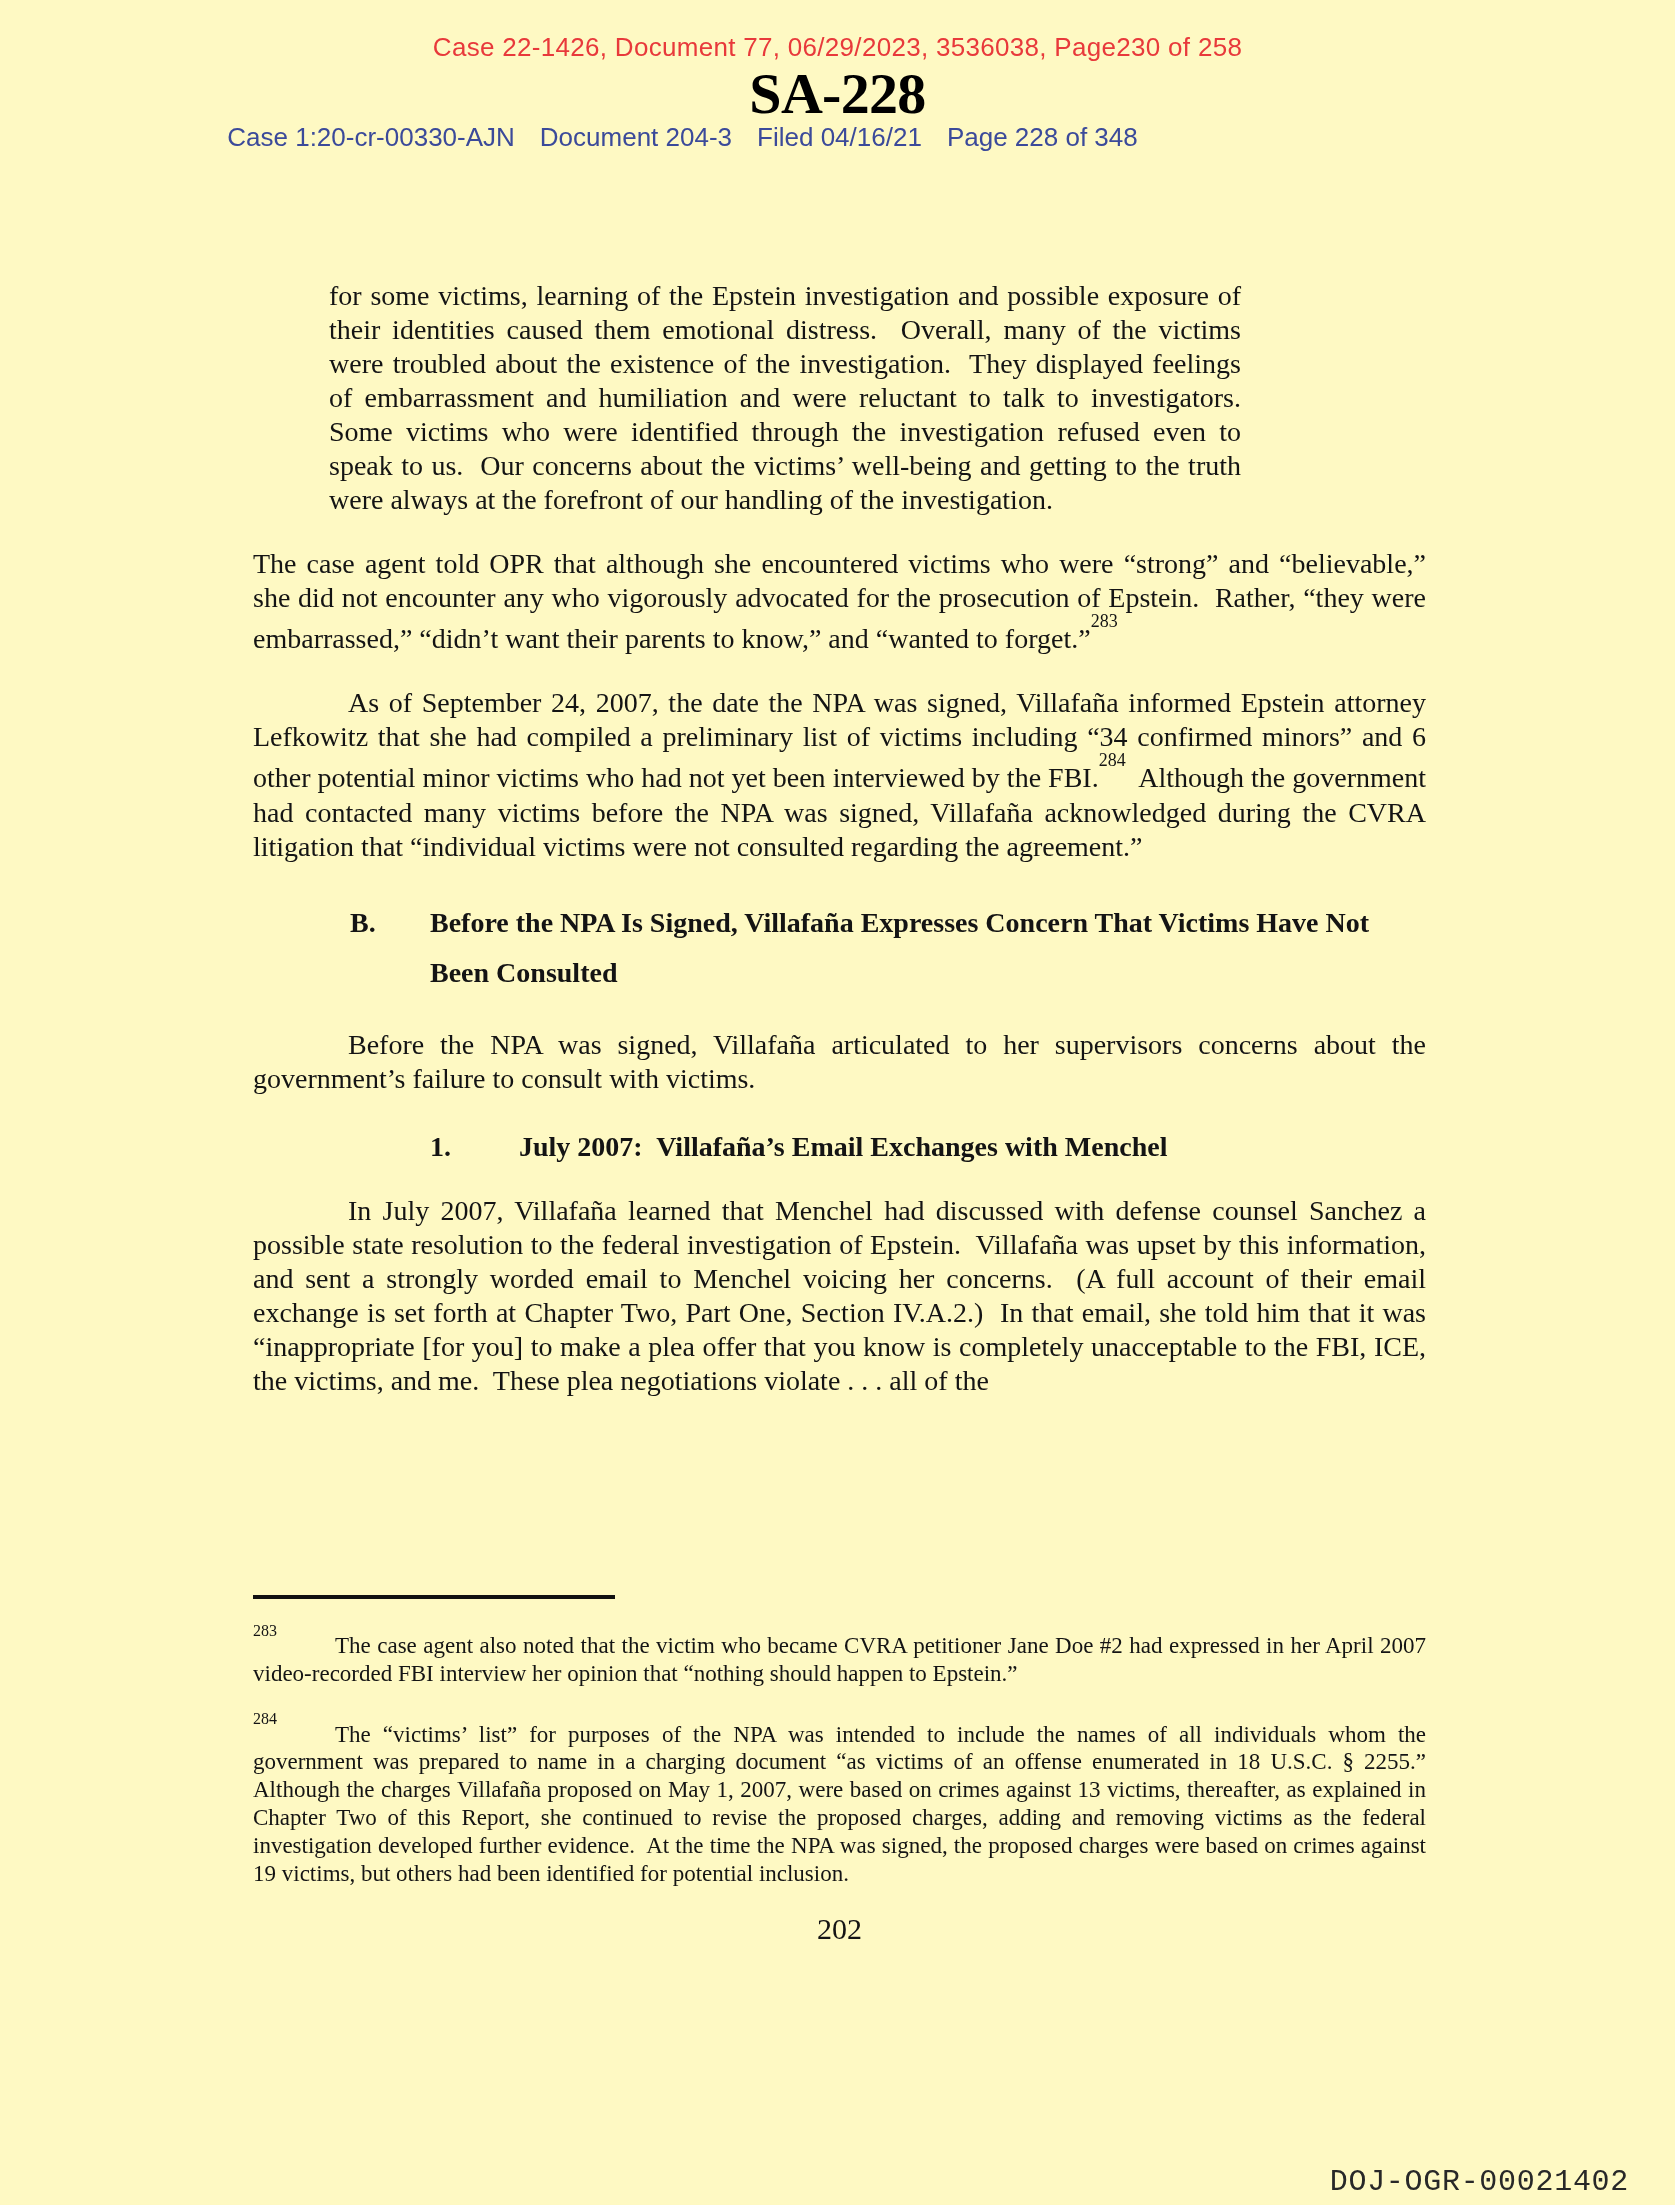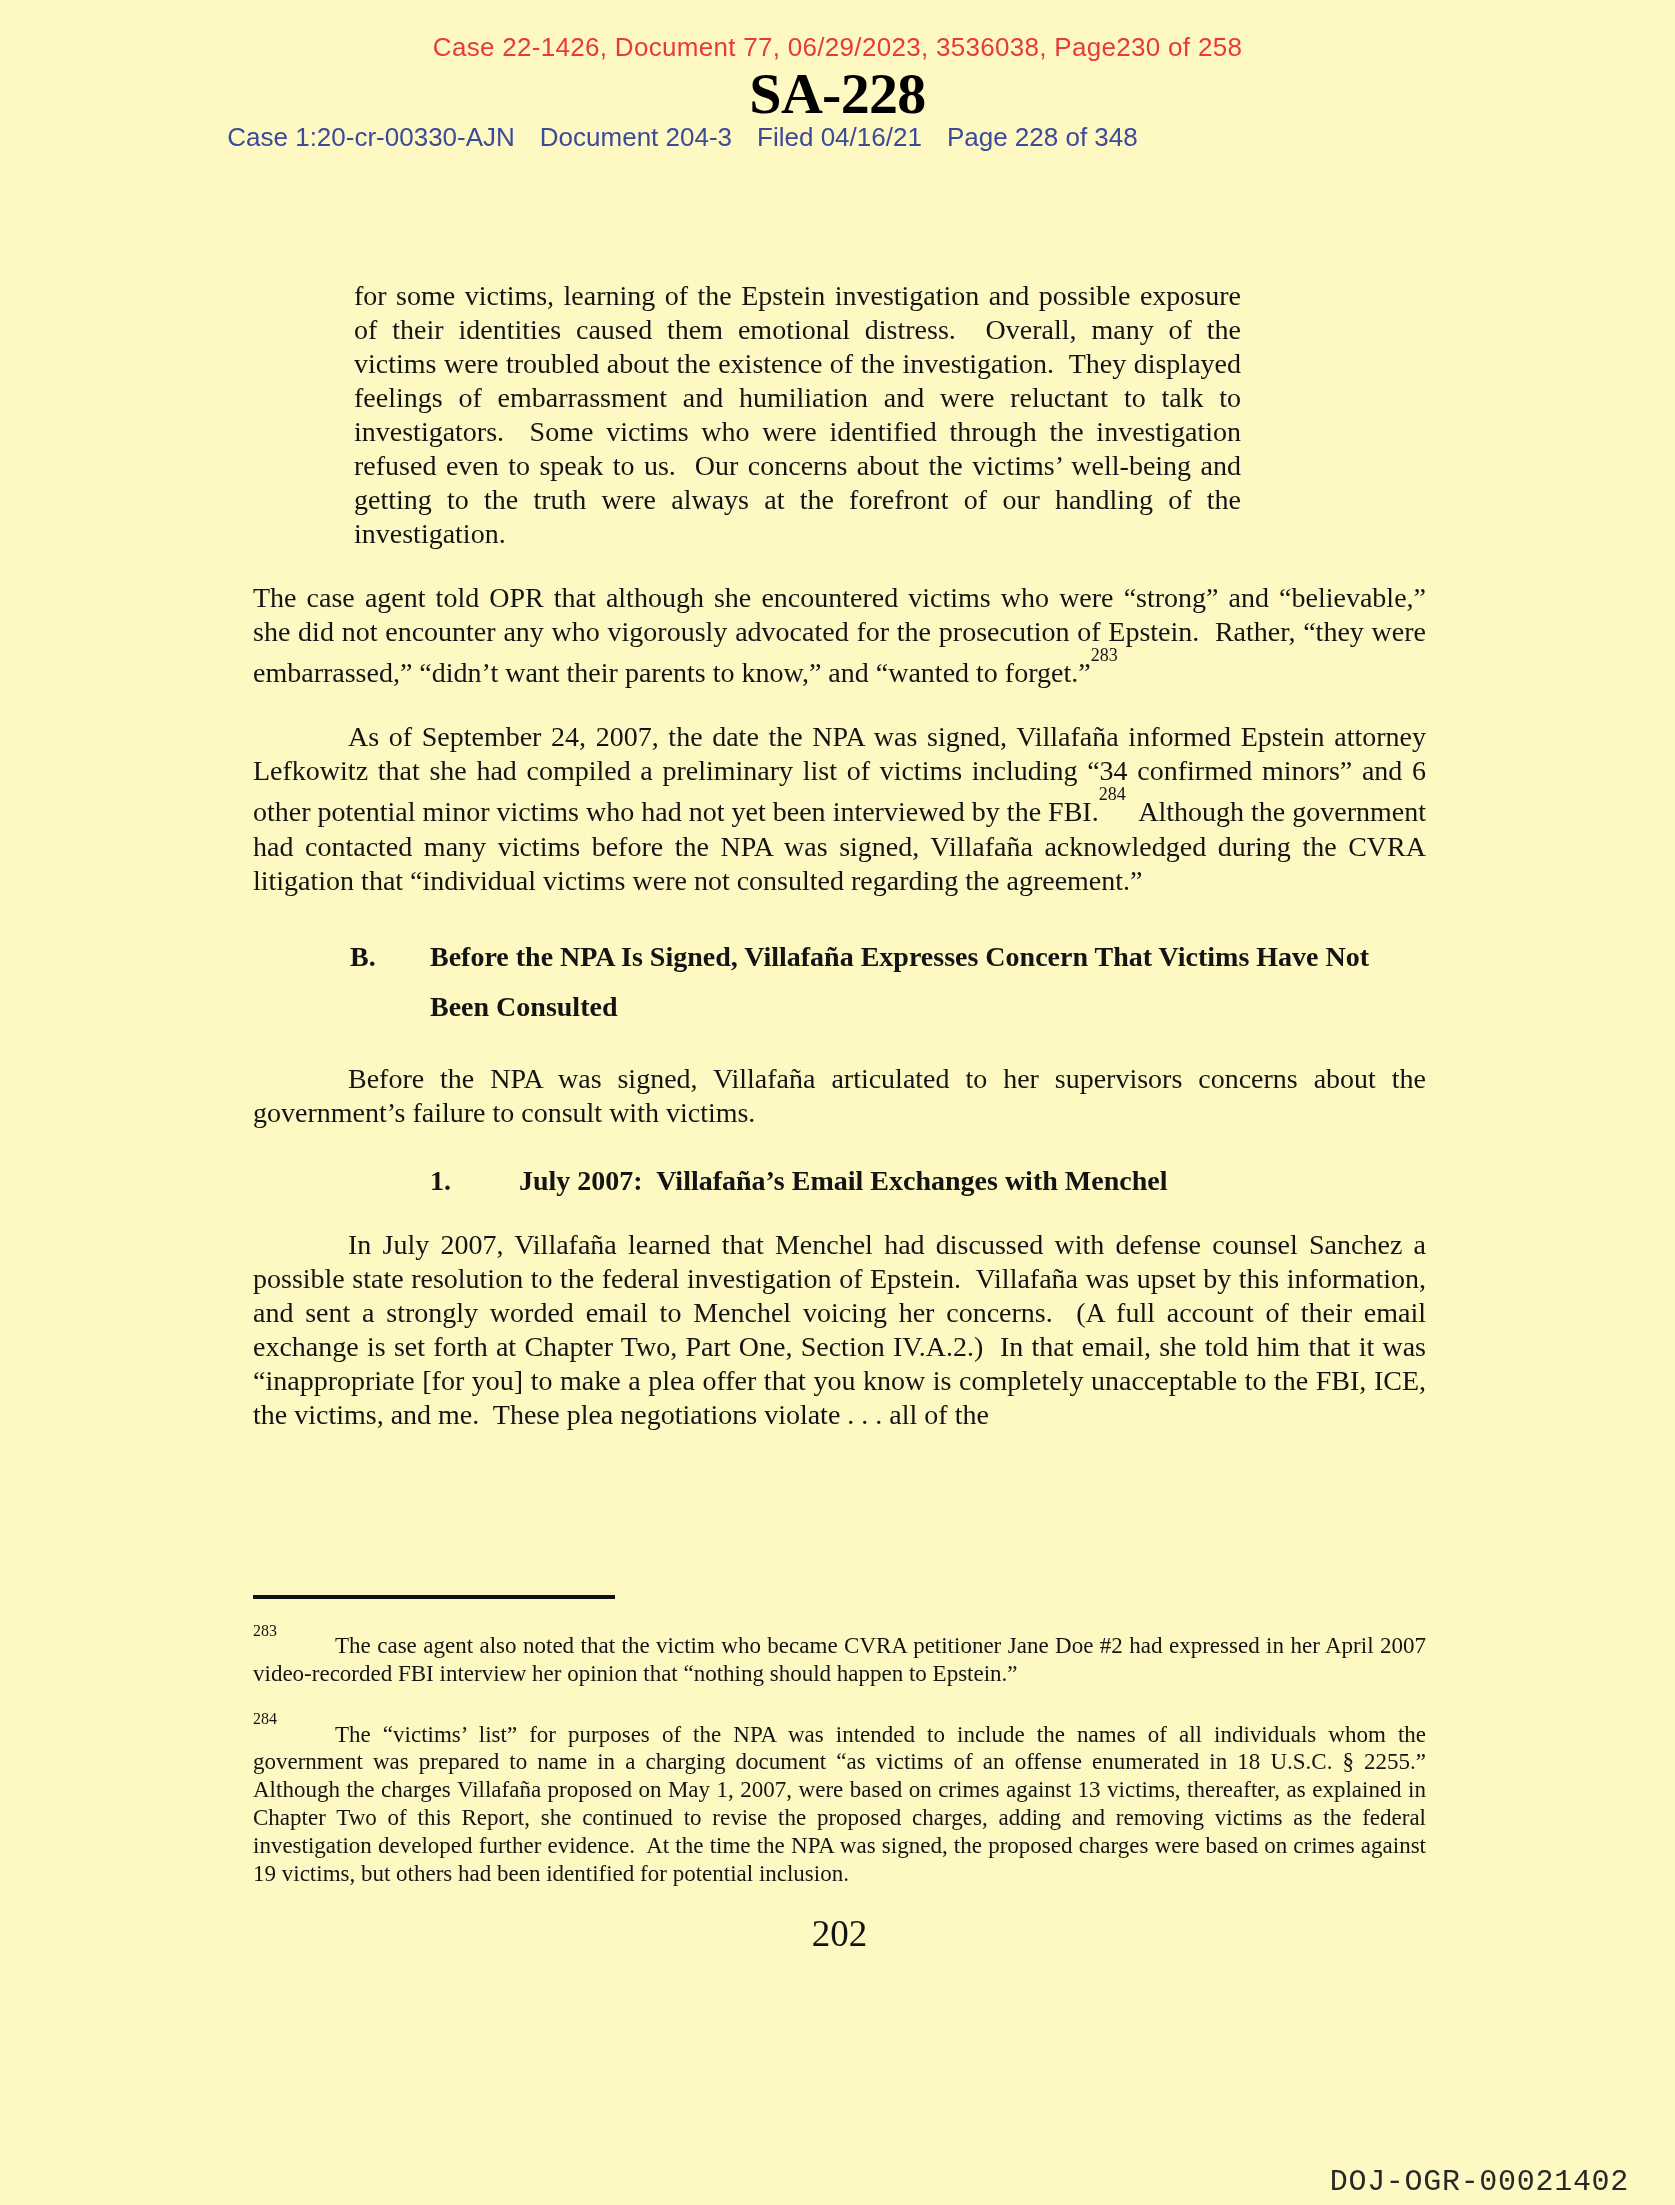--- a/index.html
+++ b/index.html
@@ -47,21 +47,21 @@
     position: absolute;
     left: 253px; top: 279px;
     width: 1173px;
     font-size: 28px;
     line-height: 34px;
     text-align: justify;
   }
   .content .txt { white-space: pre-wrap; }
 
   .blockquote {
-    margin-left: 101px;
+    margin-left: 76px;
     margin-right: 185px;
     text-align: justify;
   }
   .para { margin-top: 30px; }
   .para.indented { text-indent: 95px; }
 
   .bsup {
     font-size: 18px;
     position: relative;
     top: -11.2px;
@@ -103,21 +103,21 @@
     top: -8.5px;
   }
   .fn-tab { display: inline-block; width: 58px; }
   .fn-text { white-space: pre-wrap; }
 
   
   .page-number {
     position: absolute;
     top: 1912px; left: 253px; width: 1173px;
     text-align: center;
-    font-size: 37px;
+    font-size: 30px;
   }
   .bates {
     position: absolute;
     top: 2165px; right: 46px;
     font-family: "Liberation Mono", "DejaVu Sans Mono", monospace;
     font-size: 30px;
     color: #282828;
     letter-spacing: 0.7px;
   }
 </style>

